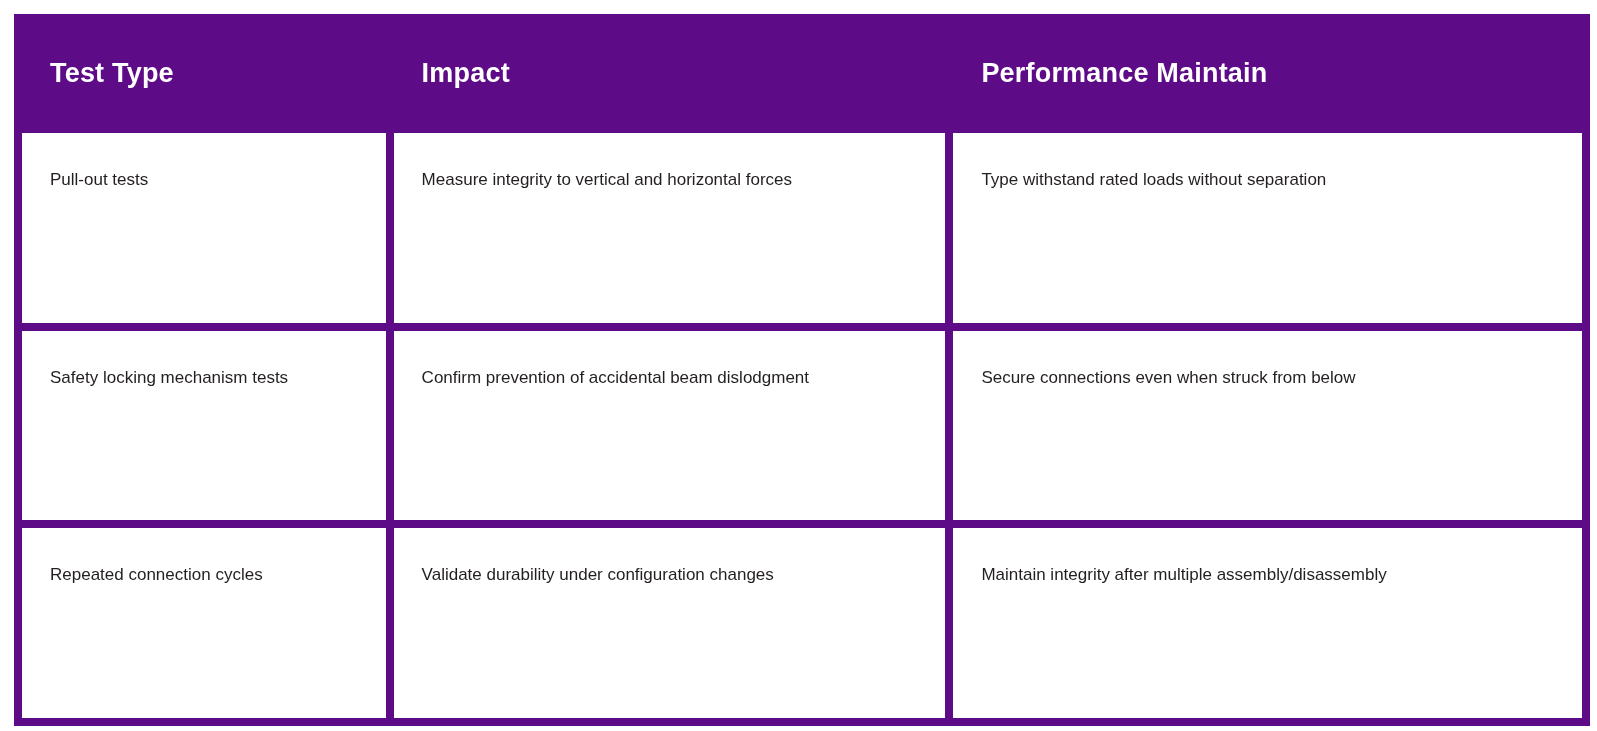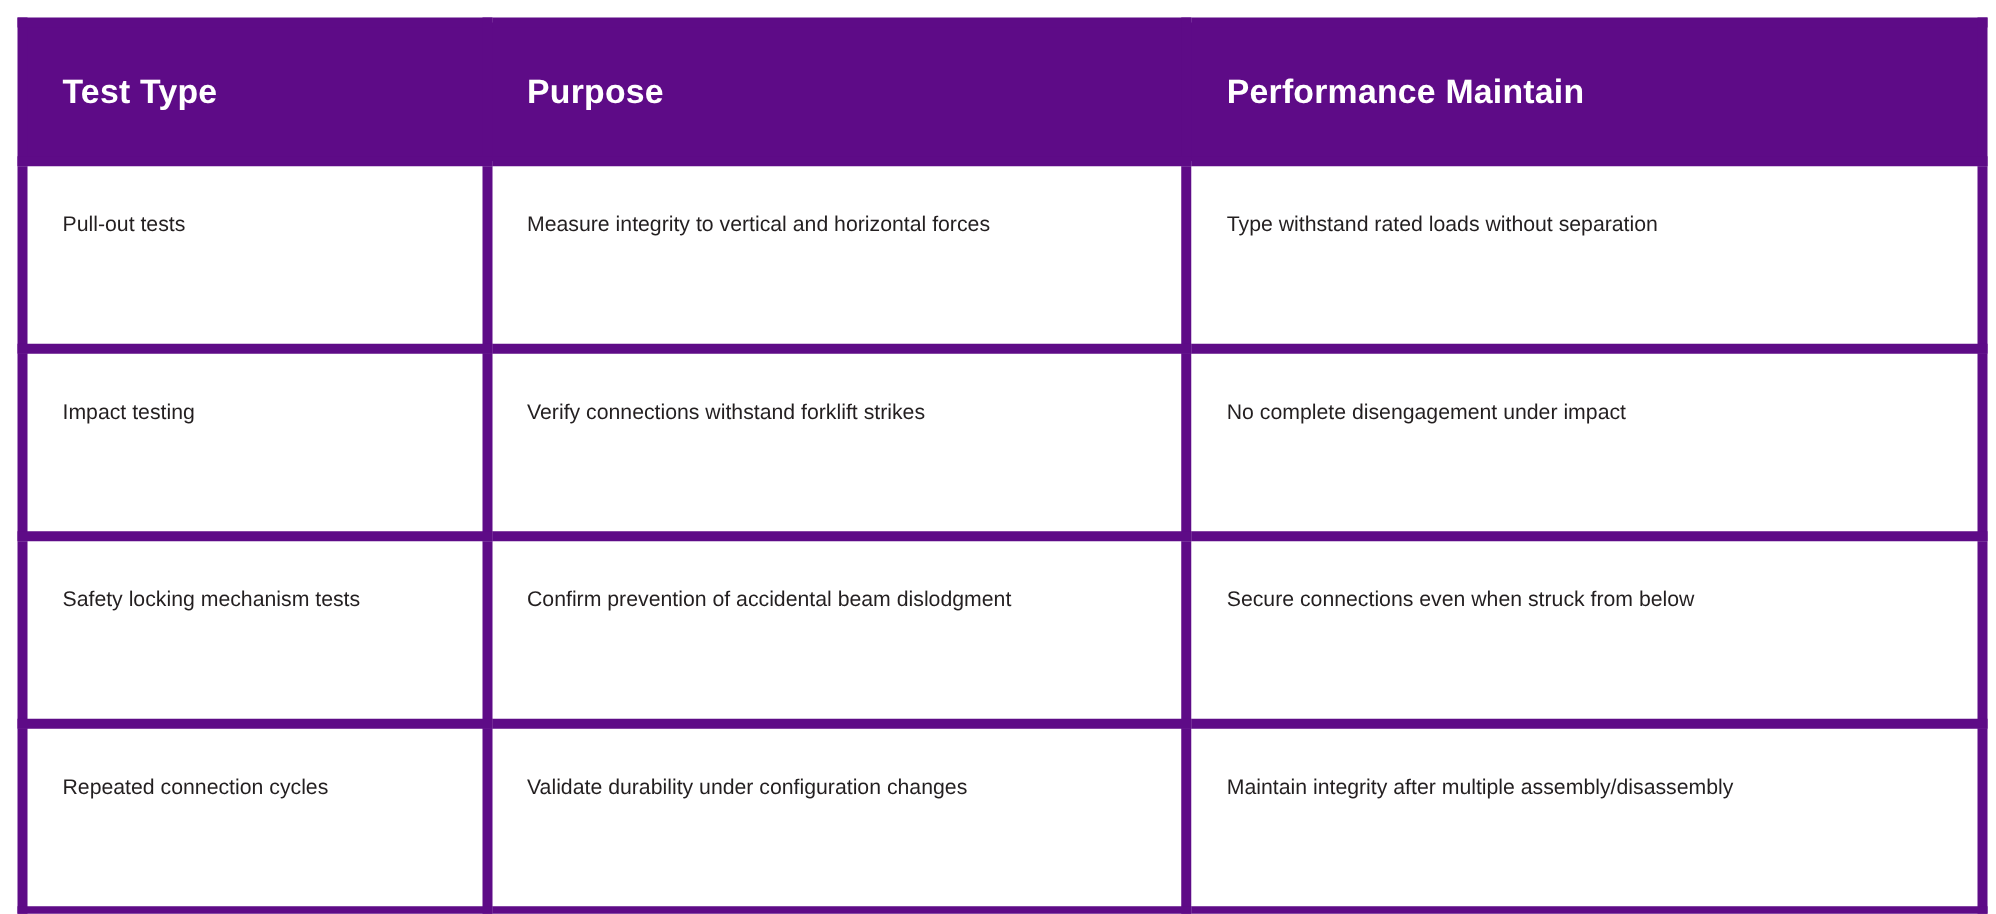--- a/index.html
+++ b/index.html
@@ -63,34 +63,29 @@
 <div class="page">
   <table class="spec-table">
     <colgroup>
       <col class="c1">
       <col class="c2">
       <col class="c3">
     </colgroup>
     <thead>
       <tr>
         <th>Test Type</th>
-        <th>Purpose</th>
+        <th>Impact</th>
         <th>Performance Maintain</th>
       </tr>
     </thead>
     <tbody>
       <tr>
         <td>Pull-out tests</td>
         <td>Measure integrity to vertical and horizontal forces</td>
         <td>Type withstand rated loads without separation</td>
-      </tr>
-      <tr>
-        <td>Impact testing</td>
-        <td>Verify connections withstand forklift strikes</td>
-        <td>No complete disengagement under impact</td>
       </tr>
       <tr>
         <td>Safety locking mechanism tests</td>
         <td>Confirm prevention of accidental beam dislodgment</td>
         <td>Secure connections even when struck from below</td>
       </tr>
       <tr>
         <td>Repeated connection cycles</td>
         <td>Validate durability under configuration changes</td>
         <td>Maintain integrity after multiple assembly/disassembly</td>

